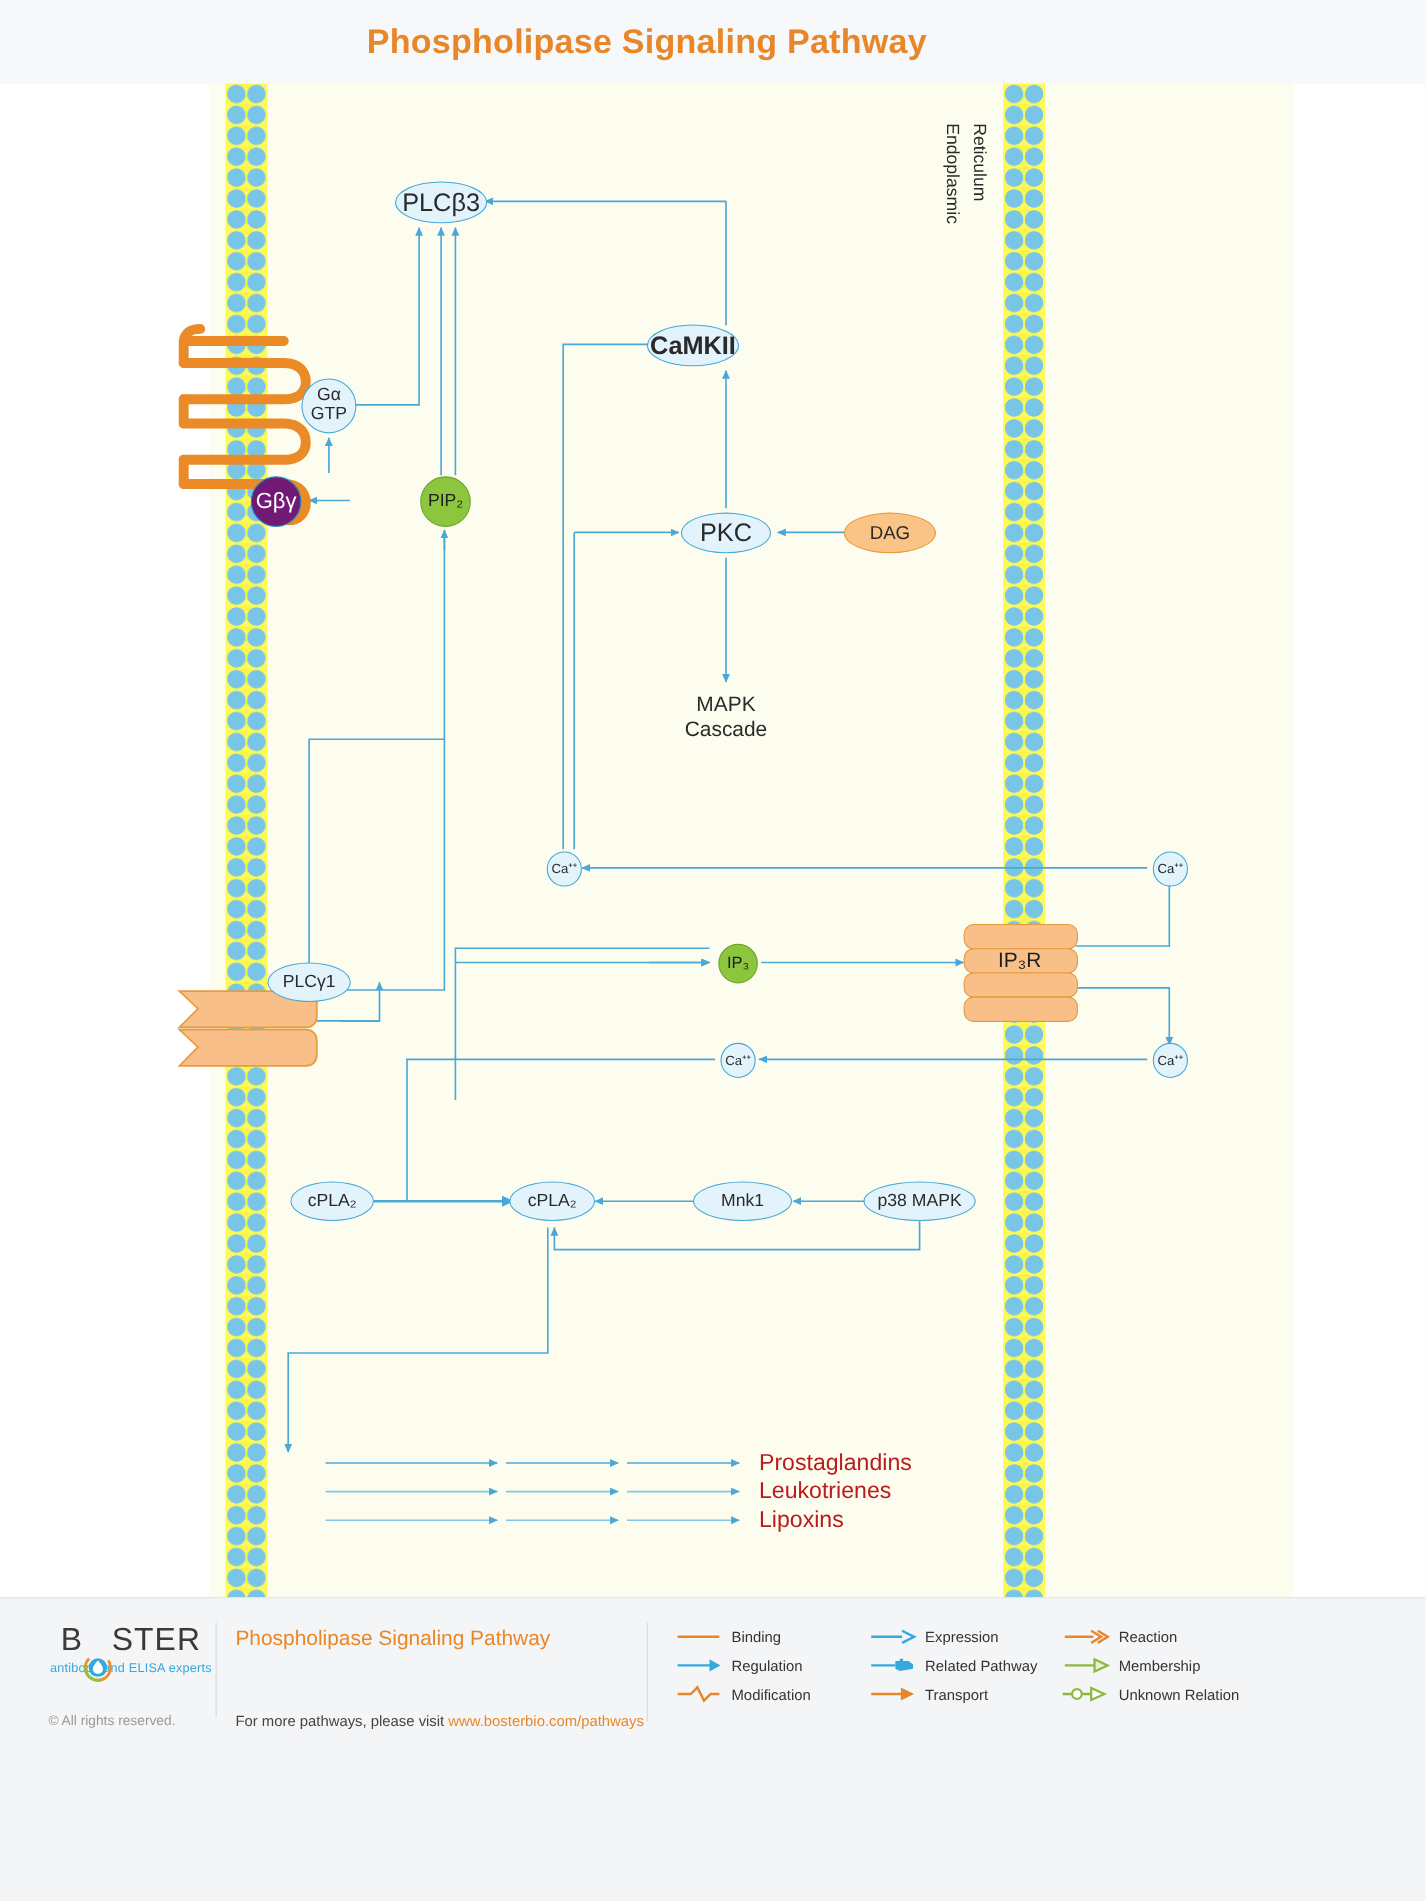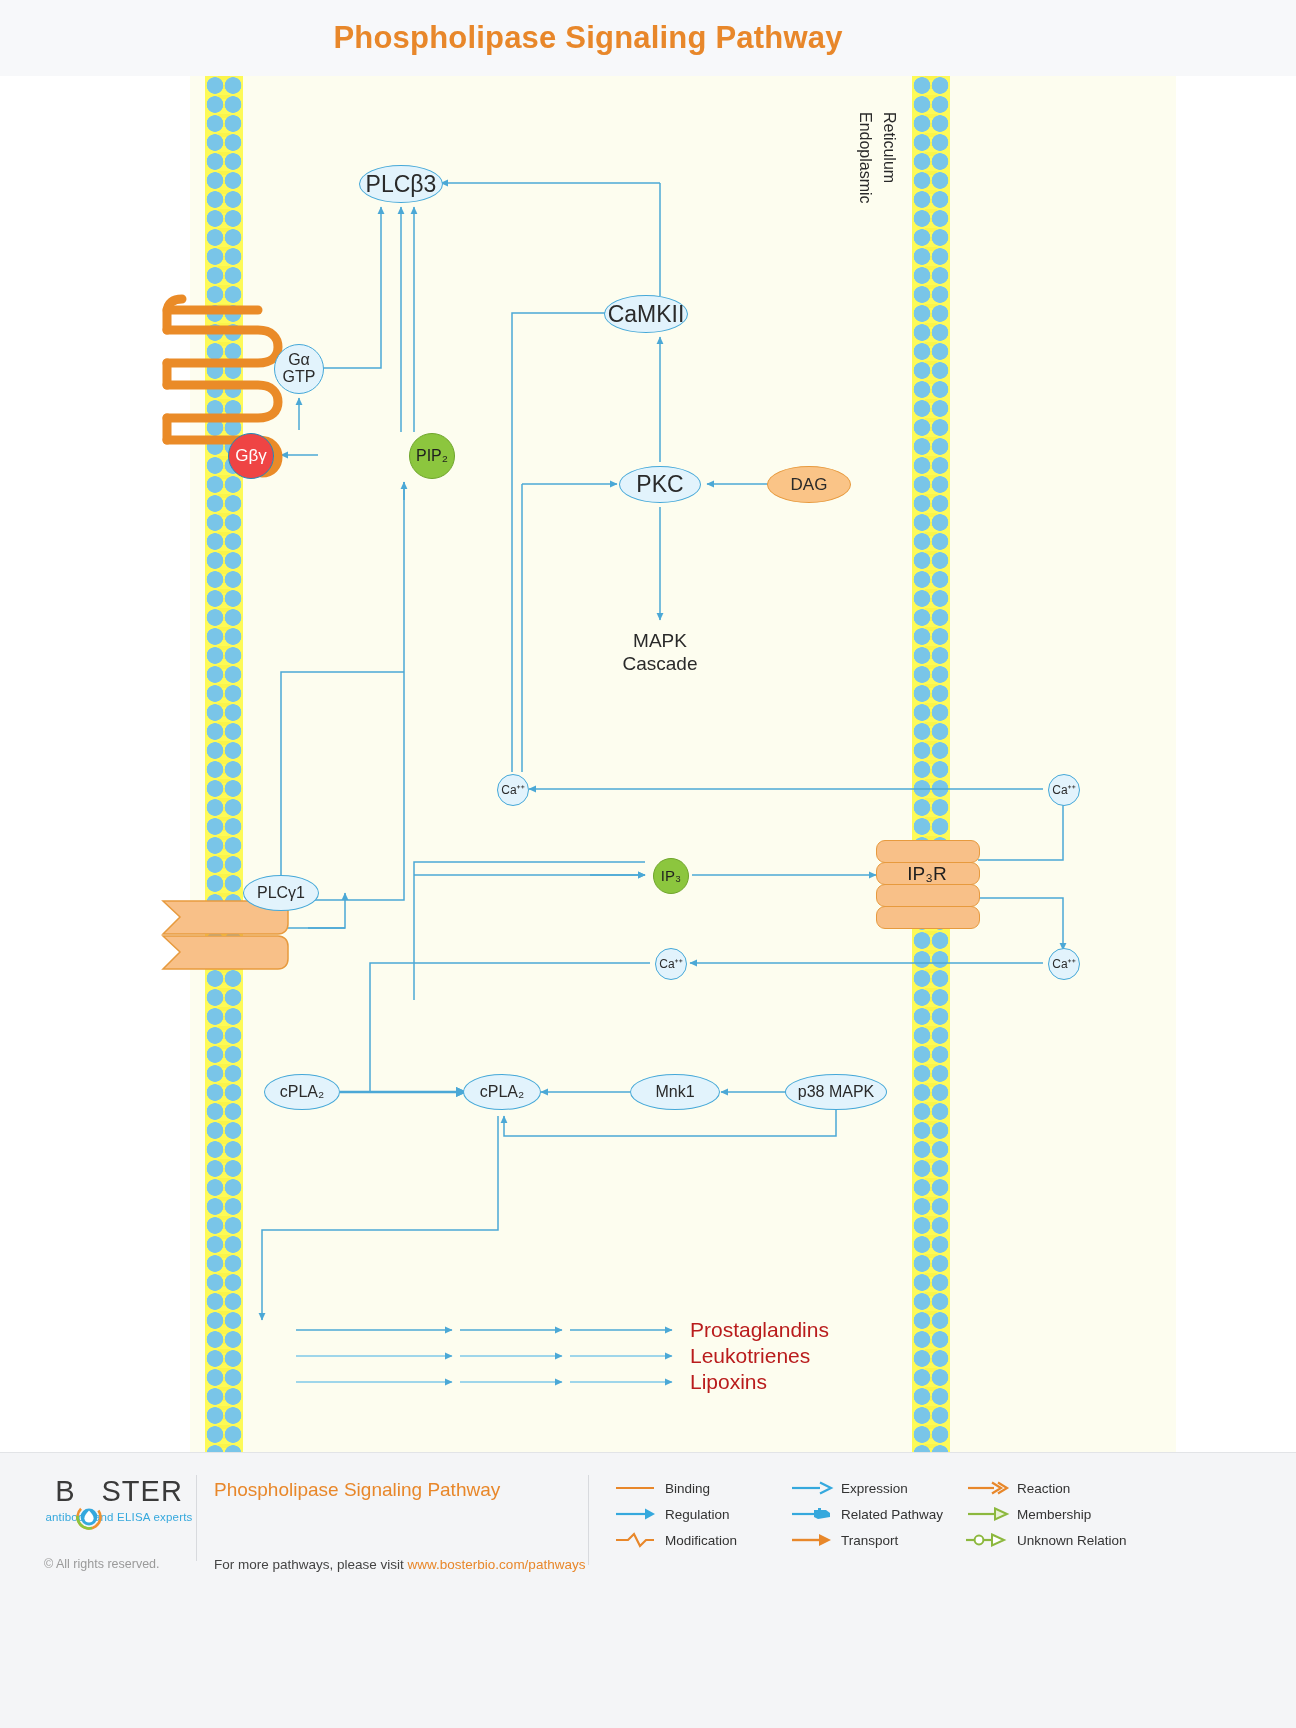--- a/index.html
+++ b/index.html
@@ -76,22 +76,22 @@
   }
   .circle-node{
     background:#e2f3fc;border:1.6px solid #45a8d8;border-radius:50%;
     font-size:16px;
   }
   .green-circle{
     background:#8cc63e;border:1.6px solid #6fa52c;border-radius:50%;
     font-size:16px;color:#1f1f1f;
   }
   .blue-circle{
-    background:#ef4444;border:1.6px solid #2189b8;border-radius:50%;
-    font-size:17px;color:#ffffff;
+    background:#701a75;border:1.6px solid #2189b8;border-radius:50%;
+    font-size:20px;color:#ffffff;
   }
   .orange-ellipse{
     background:#fac487;border:1.6px solid #e79a3e;border-radius:50%;
     font-size:17px;
   }
   .plain-text{font-size:19px;color:#2a2a2a;}
   .ca-node{font-size:12px;}
   .ip3r-bar{
     position:absolute;height:21px;background:#f8c088;
     border:1.5px solid #e79a3e;border-radius:9px;
@@ -271,23 +271,23 @@
 
   <div class="node ellipse" style="left:359px;top:165px;width:84px;height:38px;">PLCβ3</div>
 
   <div class="node circle-node" style="left:274px;top:344px;width:50px;height:50px;flex-direction:column;">
     <span>Gα</span>
     <span>GTP</span>
   </div>
 
   <div class="node blue-circle" style="left:228px;top:433px;width:46px;height:46px;">Gβγ</div>
 
-  <div class="node green-circle" style="left:382px;top:433px;width:46px;height:46px;margin-left:27px;">PIP₂</div>
-
-  <div class="node ellipse" style="left:604px;top:295px;width:84px;height:38px;">CaMKII</div>
+  <div class="node green-circle" style="left:382px;top:433px;width:46px;height:46px;">PIP₂</div>
+
+  <div class="node ellipse" style="left:588px;top:295px;width:84px;height:38px;font-weight:bold;">CaMKII</div>
 
   <div class="node ellipse" style="left:619px;top:466px;width:82px;height:37px;">PKC</div>
 
   <div class="node orange-ellipse" style="left:767px;top:466px;width:84px;height:37px;">DAG</div>
 
   <div class="node circle-node ca-node" style="left:497px;top:774px;width:32px;height:32px;">Ca⁺⁺</div>
   <div class="node circle-node ca-node" style="left:1048px;top:774px;width:32px;height:32px;">Ca⁺⁺</div>
   <div class="node circle-node ca-node" style="left:655px;top:948px;width:32px;height:32px;">Ca⁺⁺</div>
   <div class="node circle-node ca-node" style="left:1048px;top:948px;width:32px;height:32px;">Ca⁺⁺</div>
 

